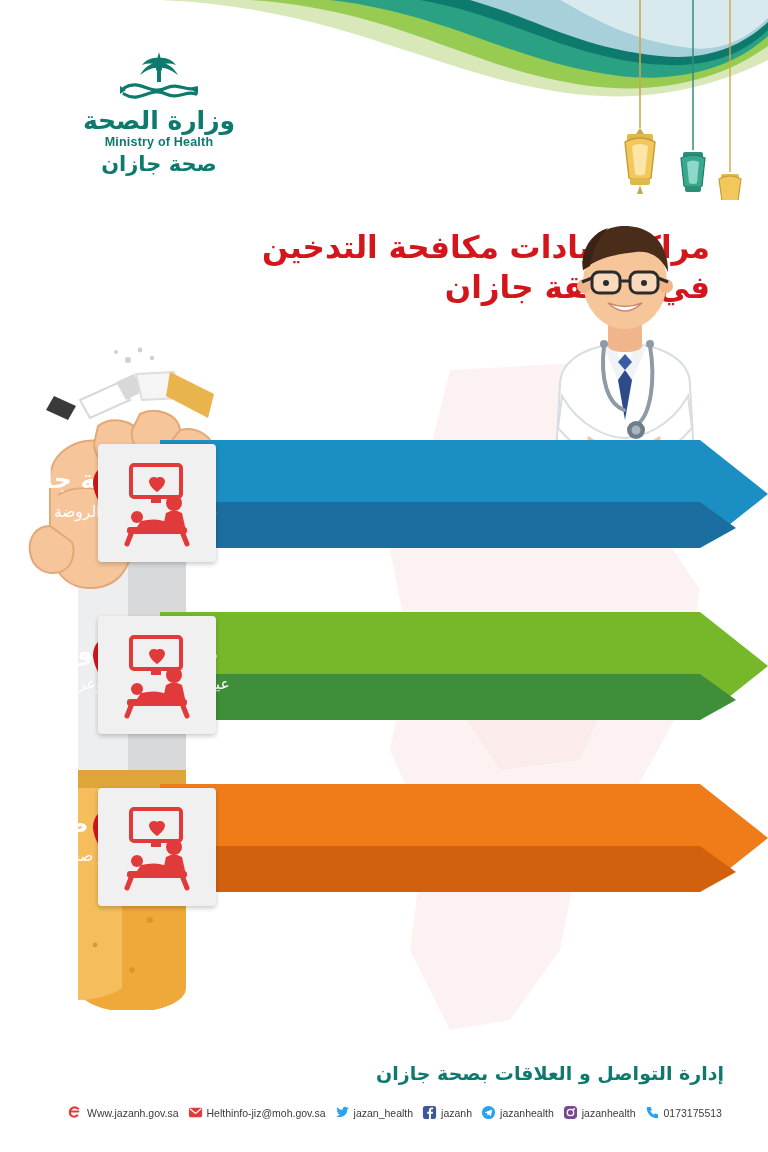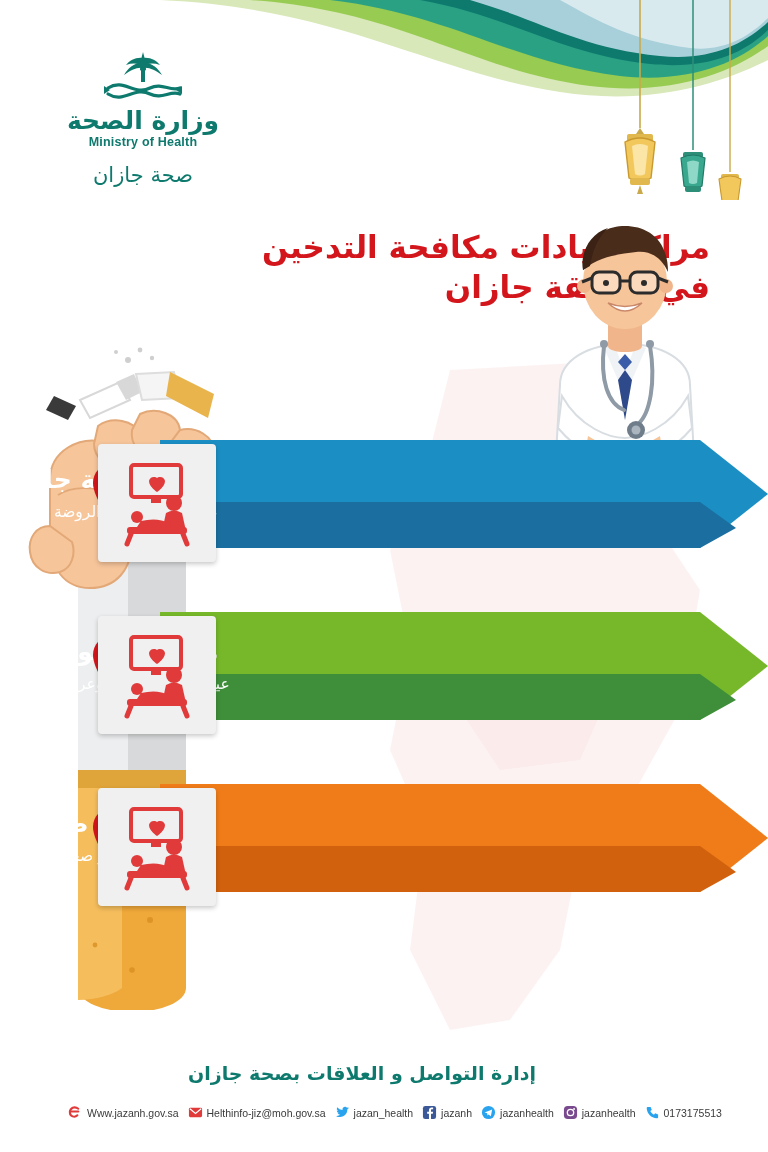--- a/index.html
+++ b/index.html
@@ -24,34 +24,34 @@
 
   
   .map-bg {
     position: absolute; left: 330px; top: 330px;
     width: 400px; height: 760px;
     opacity: .35; pointer-events: none;
   }
 
   
   .logo {
-    position: absolute; left: 48px; top: 48px; width: 190px; text-align: center;
+    position: absolute; left: 64px; top: 48px; width: 190px; text-align: center;
   }
   .logo .palm { display:block; margin: 0 auto 2px auto; }
   .logo .ar-moh {
     font-size: 25px; color: #0e7a6e; font-weight: bold; line-height: 1.05;
     letter-spacing: -0.5px;
   }
   .logo .en-moh {
     font-size: 12.5px; color: #0e7a6e; letter-spacing: .2px; margin-top: 1px;
     font-family: "Liberation Sans", sans-serif;
     font-weight: bold;
   }
   .logo .ar-jazan {
-    font-size: 21px; color: #0e7a6e; font-weight: normal; margin-top: 14px;
+    font-size: 21px; color: #0e7a6e; font-weight: bold; margin-top: 3px;
   }
 
   
   .headline {
     position: absolute; right: 58px; top: 228px; width: 520px;
     text-align: right; color: #d3161c; font-weight: bold;
     font-size: 31px; line-height: 1.28; direction: rtl;
   }
 
   
@@ -78,21 +78,21 @@
   .icon-card {
     position: absolute; width: 118px; height: 118px; border-radius: 4px;
     background: #f0f0f0; box-shadow: 0 2px 5px rgba(0,0,0,.22);
     display: flex; align-items: center; justify-content: center;
   }
 
   .pin { position: absolute; }
 
   
   .footer-title {
-    position: absolute; left: 0; top: 1062px; width: 724px; text-align: center;
+    position: absolute; left: 0; top: 1062px; width: 724px; 
     color: #0e7a6e; font-size: 19px; font-weight: bold; direction: rtl;
   }
   .contact-bar {
     position: absolute; left: 11px; top: 1105px; width: 768px;
     display: flex; align-items: center; justify-content: center; gap: 9px;
     direction: ltr; flex-wrap: nowrap;
   }
   .contact {
     display: flex; align-items: center; gap: 4px;
     font-size: 10.5px; color: #3a3a3a; white-space: nowrap;

